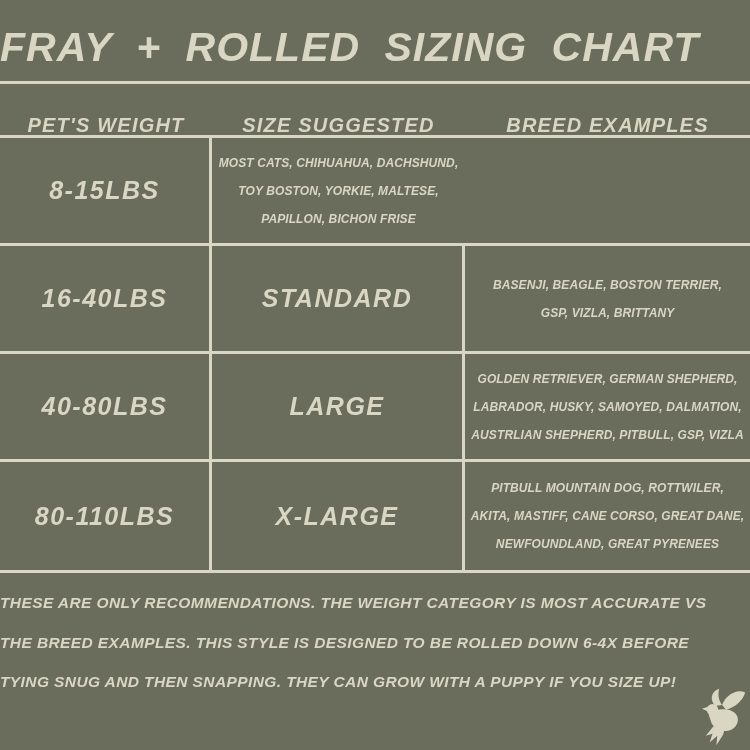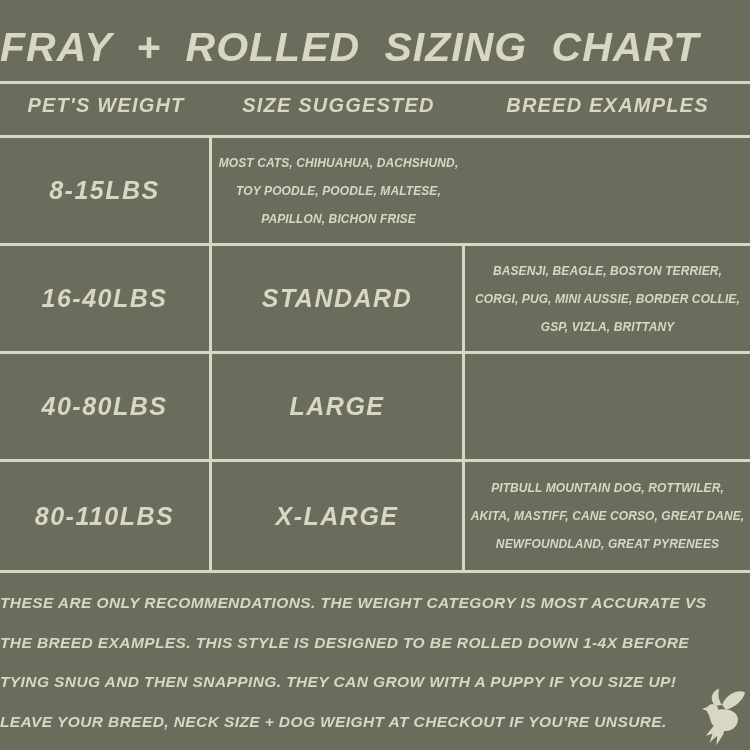--- a/index.html
+++ b/index.html
@@ -31,21 +31,21 @@
     position: absolute;
     left: 0;
     width: 750px;
     height: 3px;
     background: #D9D6C4;
   }
   .rule-title { top: 81px; }
 
   .headers {
     position: absolute;
-    top: 80px; left: 0;
+    top: 100px; left: 0;
     width: 750px; height: 51px;
     display: flex;
   }
   .headers .hcell {
     display: flex;
     align-items: center;
     justify-content: center;
     font-size: 20px;
     letter-spacing: 1.2px;
     white-space: nowrap;
@@ -122,57 +122,60 @@
     <div class="hcell h2">SIZE SUGGESTED</div>
     <div class="hcell h3">BREED EXAMPLES</div>
   </div>
 
   <div class="table">
 
     <div class="row">
       <div class="cell c1 weight">8-15LBS</div>
       <div class="cell c3 breeds">
         <div class="bline">MOST CATS, CHIHUAHUA, DACHSHUND,</div>
-        <div class="bline">TOY POODLE, POODLE, MALTESE,</div>
+        <div class="bline">TOY BOSTON, YORKIE, MALTESE,</div>
         <div class="bline">PAPILLON, BICHON FRISE</div>
       </div>
     </div>
 
     <div class="row">
       <div class="cell c1 weight">16-40LBS</div>
       <div class="cell c2 size">STANDARD</div>
       <div class="cell c3 breeds">
         <div class="bline">BASENJI, BEAGLE, BOSTON TERRIER,</div>
-        <div class="bline">CORGI, PUG, MINI AUSSIE, BORDER COLLIE,</div>
         <div class="bline">GSP, VIZLA, BRITTANY</div>
       </div>
     </div>
 
     <div class="row">
       <div class="cell c1 weight">40-80LBS</div>
       <div class="cell c2 size">LARGE</div>
+      <div class="cell c3 breeds">
+        <div class="bline">GOLDEN RETRIEVER, GERMAN SHEPHERD,</div>
+        <div class="bline">LABRADOR, HUSKY, SAMOYED, DALMATION,</div>
+        <div class="bline">AUSTRLIAN SHEPHERD, PITBULL, GSP, VIZLA</div>
+      </div>
     </div>
 
     <div class="row">
       <div class="cell c1 weight">80-110LBS</div>
       <div class="cell c2 size">X-LARGE</div>
       <div class="cell c3 breeds">
         <div class="bline">PITBULL MOUNTAIN DOG, ROTTWILER,</div>
         <div class="bline">AKITA, MASTIFF, CANE CORSO, GREAT DANE,</div>
         <div class="bline">NEWFOUNDLAND, GREAT PYRENEES</div>
       </div>
     </div>
 
   </div>
 
   <div class="footer">
     <div class="fline">THESE ARE ONLY RECOMMENDATIONS. THE WEIGHT CATEGORY IS MOST ACCURATE VS</div>
-    <div class="fline">THE BREED EXAMPLES. THIS STYLE IS DESIGNED TO BE ROLLED DOWN 1-4X BEFORE</div>
+    <div class="fline">THE BREED EXAMPLES. THIS STYLE IS DESIGNED TO BE ROLLED DOWN 6-4X BEFORE</div>
     <div class="fline">TYING SNUG AND THEN SNAPPING. THEY CAN GROW WITH A PUPPY IF YOU SIZE UP!</div>
-    <div class="fline">LEAVE YOUR BREED, NECK SIZE + DOG WEIGHT AT CHECKOUT IF YOU'RE UNSURE.</div>
   </div>
 
   <svg class="bird" viewBox="0 0 50 60" xmlns="http://www.w3.org/2000/svg">
     <g fill="#D9D6C4">
 
       <path d="M15 18 C9 12 10 3 19 0 C17 7 19 13 22 17 Z"></path>
 
       <path d="M22 17 C26 6 38 0 46 4 C44 12 35 20 26 22 Z"></path>
 
       <circle cx="12" cy="22" r="6"></circle>

